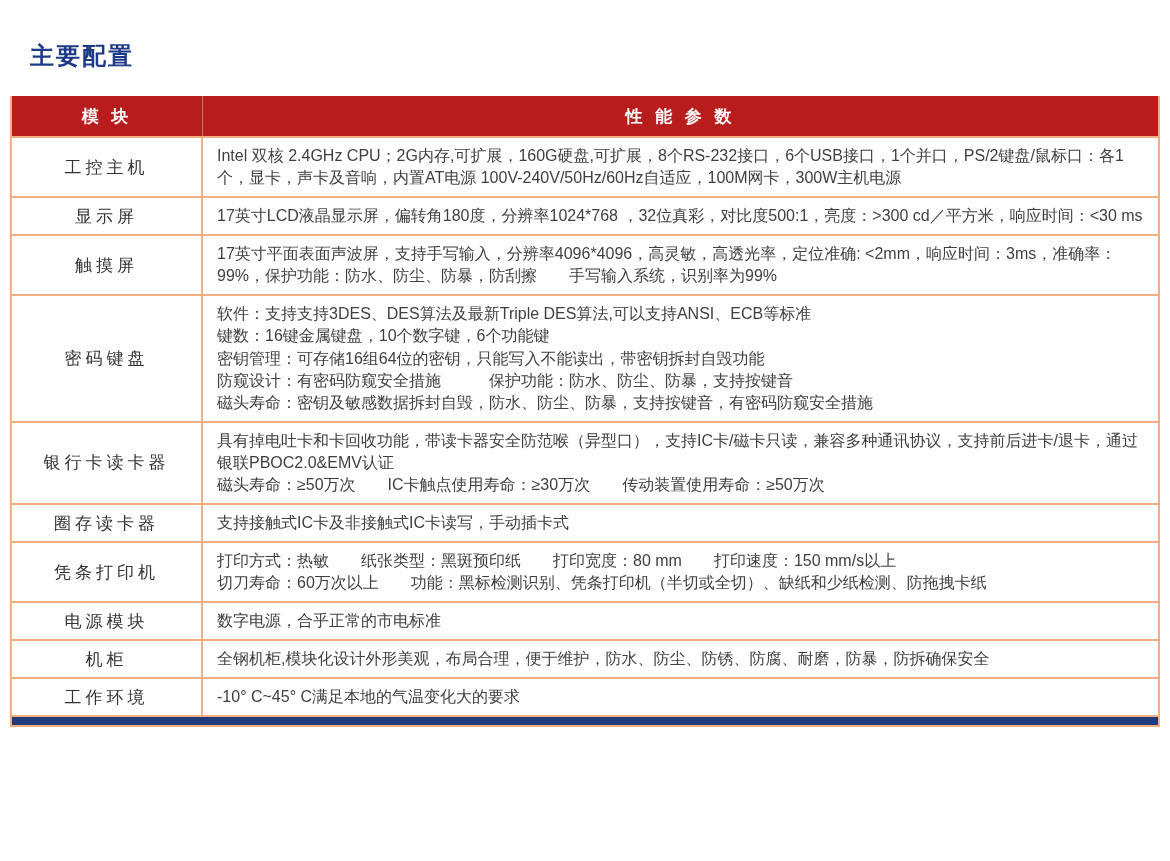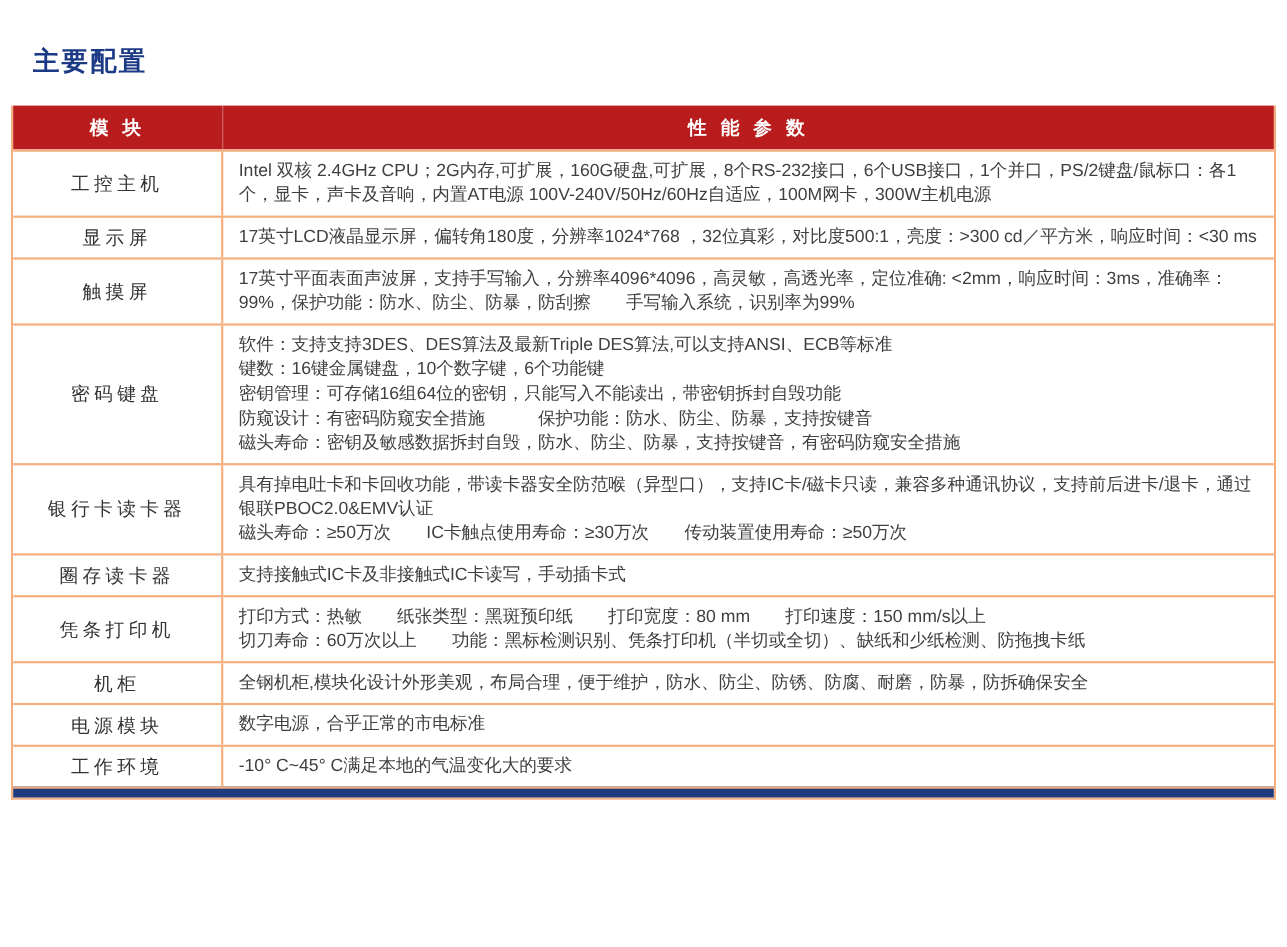--- a/index.html
+++ b/index.html
@@ -121,29 +121,29 @@
         </div>
       </div>
       <div class="tr">
         <div class="td module">凭条打印机</div>
         <div class="td params">
           <div class="line">打印方式：热敏　　纸张类型：黑斑预印纸　　打印宽度：80 mm　　打印速度：150 mm/s以上</div>
           <div class="line">切刀寿命：60万次以上　　功能：黑标检测识别、凭条打印机（半切或全切）、缺纸和少纸检测、防拖拽卡纸</div>
         </div>
       </div>
       <div class="tr">
+        <div class="td module">电源模块</div>
+        <div class="td params">
+          <div class="line">数字电源，合乎正常的市电标准</div>
+        </div>
+      </div>
+      <div class="tr">
         <div class="td module">机柜</div>
         <div class="td params">
           <div class="line">全钢机柜,模块化设计外形美观，布局合理，便于维护，防水、防尘、防锈、防腐、耐磨，防暴，防拆确保安全</div>
-        </div>
-      </div>
-      <div class="tr">
-        <div class="td module">电源模块</div>
-        <div class="td params">
-          <div class="line">数字电源，合乎正常的市电标准</div>
         </div>
       </div>
       <div class="tr">
         <div class="td module">工作环境</div>
         <div class="td params">
           <div class="line">-10° C~45° C满足本地的气温变化大的要求</div>
         </div>
       </div>
     </div>
   <div class="table-footer-bar"></div>

